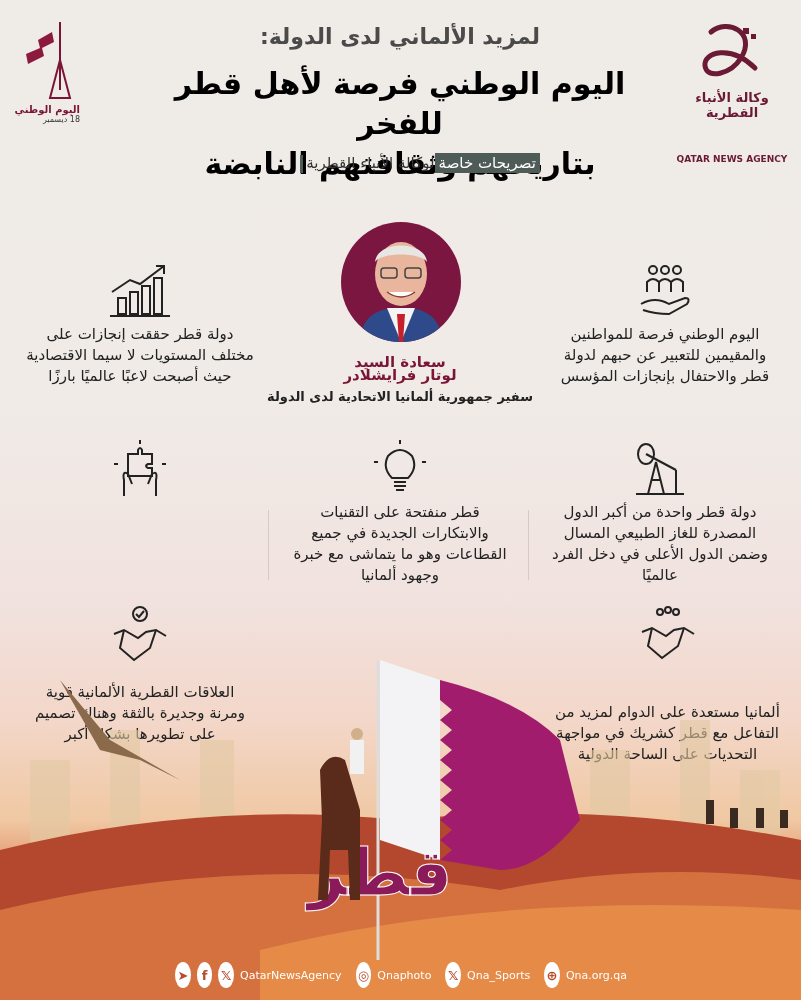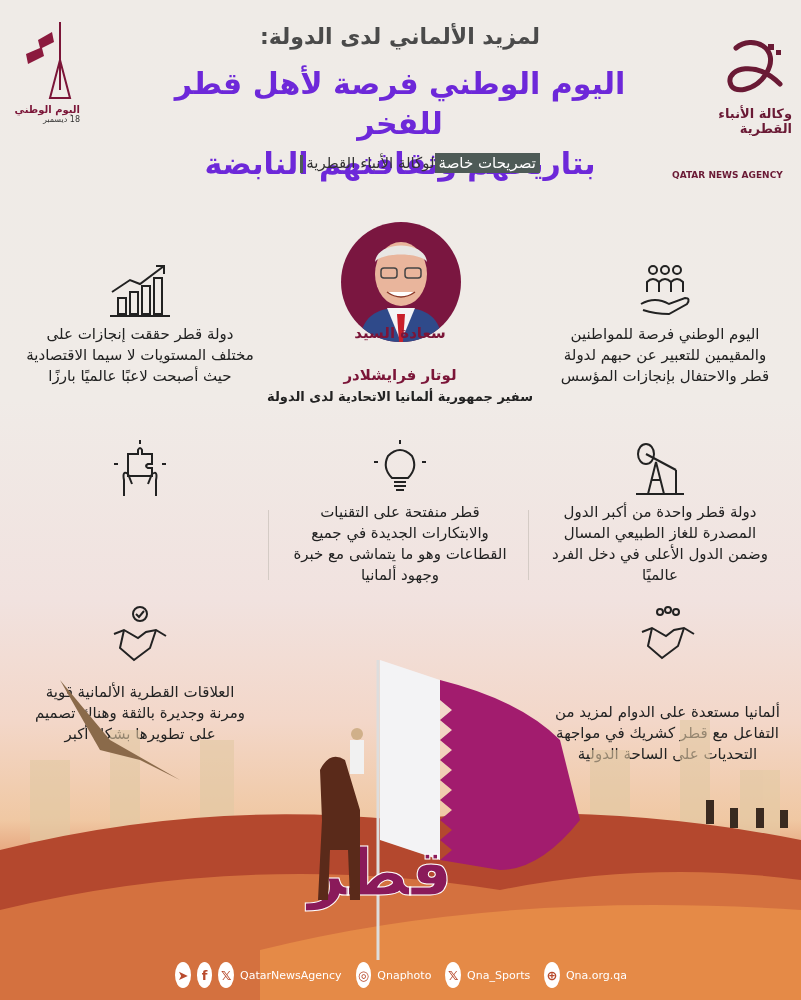--- a/index.html
+++ b/index.html
@@ -5,34 +5,34 @@
   html, body { margin: 0; padding: 0; }
   body {
     width: 801px; height: 1000px; overflow: hidden; position: relative;
     font-family: "DejaVu Sans", sans-serif;
     background: linear-gradient(180deg, #efebe7 0%, #f0ebe7 40%, #f1e2df 60%, #f3d7c9 72%, #f0c8a3 82%, #d9764a 90%, #b6442c 100%);
     direction: rtl;
   }
   .abs { position: absolute; }
   
   .subtitle { top: 24px; left: 200px; width: 400px; text-align: center; font-size: 22px; font-weight: bold; color: #4a4a4a; }
-  .title { top: 64px; left: 150px; width: 500px; text-align: center; font-size: 30px; font-weight: bold; color: #6d28d9; line-height: 40px; }
+  .title { top: 64px; left: 150px; width: 500px; text-align: center; font-size: 30px; font-weight: bold; color: #000000; line-height: 40px; }
   .tagline { top: 154px; left: 260px; width: 280px; font-size: 15px; color: #333; }
   .tagline .hl { background: #4e5b57; color: #fff; padding: 1px 4px; }
   .tagline .bar { display: inline-block; width: 3px; height: 18px; background: #4e5b57; vertical-align: middle; margin-right: 3px; }
   
-  .qna-logo { top: 38px; left: 672px; width: 120px; }
+  .qna-logo { top: 22px; left: 672px; width: 120px; text-align: center; }
   .qna-ar { font-size: 13px; color: #6a1a35; font-weight: bold; margin-top: 2px; }
   .qna-en { font-size: 9px; color: #6a1a35; font-weight: bold; direction: ltr; margin-top: 34px; }
   .nd-logo { top: 20px; left: 10px; width: 70px; text-align: right; }
   .nd-text { font-size: 10px; color: #7b1538; font-weight: bold; }
   .nd-date { font-size: 8px; color: #333; }
   
   .portrait { top: 222px; left: 341px; width: 120px; height: 120px; border-radius: 50%; background: #7a1640; overflow: hidden; }
-  .name1 { top: 324px; left: 300px; width: 200px; text-align: center; font-size: 15px; font-weight: bold; color: #7b1538; }
+  .name1 { top: 353px; left: 300px; width: 200px; text-align: center; font-size: 15px; font-weight: bold; color: #7b1538; }
   .name2 { top: 366px; left: 300px; width: 200px; text-align: center; font-size: 15px; font-weight: bold; color: #7b1538; }
   .role { top: 389px; left: 255px; width: 290px; text-align: center; font-size: 13px; color: #222; font-weight: bold; }
   
   .block { text-align: center; color: #222; font-size: 15px; line-height: 21px; }
   .block .icon { display: block; margin: 0 auto 6px auto; }
   .divider { width: 1px; background: #d4cbc5; }
   
   .footer { top: 958px; left: 175px; width: 460px; height: 34px; direction: ltr; display: flex; align-items: center; gap: 6px; }
   .soc { width: 26px; height: 26px; border-radius: 50%; background: #fff; display: flex; align-items: center; justify-content: center; color: #b84a2d; font-size: 13px; font-weight: bold; }
   .soc-label { color: #fff; font-size: 11px; margin-right: 8px; }

